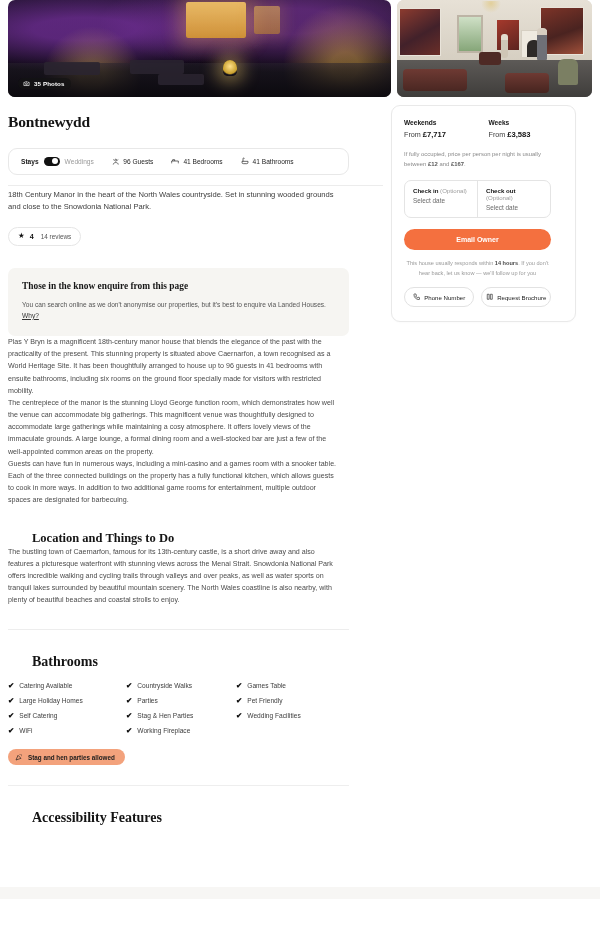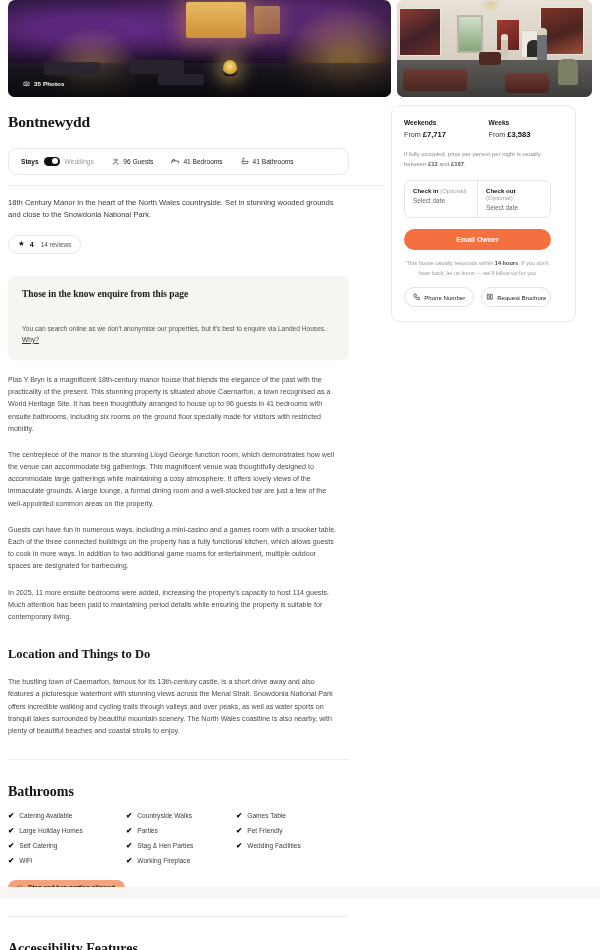--- a/index.html
+++ b/index.html
@@ -133,57 +133,57 @@
     background: #111; position: relative; flex: none;
   }
   .toggle-switch::after {
     content:''; position: absolute; right: 1.2px; top: 1.2px;
     width: 6px; height: 6px; border-radius: 50%; background: #fff;
   }
   .fact { display: flex; align-items: center; gap: 4px; font-size: 6.6px; color: #1f1f1f; font-weight: 500; }
   .fact svg { display: block; }
 
   
-  .lead { margin-top: 11px; font-size: 7.6px; line-height: 1.65; color: #3c3c3c; width: 330px; }
+  .lead { margin-top: 3px; font-size: 7.6px; line-height: 1.65; color: #3c3c3c; width: 330px; }
   .rating {
     margin-top: 13px;
     display: inline-flex; align-items: center; gap: 5px;
     padding: 4px 9px; border: 1px solid #e6e6e6; border-radius: 11px;
   }
   .rating .star { font-size: 7.5px; line-height: 1; color: #111; }
   .rating .val { font-size: 7.2px; font-weight: 700; color: #111; }
   .rating .rev { font-size: 6.4px; color: #555; margin-left: 2px; }
 
   
   .notice {
     margin-top: 22px;
     background: #f6f5f2;
     border-radius: 7px;
     padding: 13px 14px 15px 14px;
     width: 341px;
   }
   .notice h3 {
     font-family: "Liberation Serif", serif;
-    font-size: 9.4px; font-weight: 700; color: #161616; margin-bottom: 24px;
+    font-size: 9.4px; font-weight: 700; color: #161616; margin-bottom: 8px;
   }
   .notice p { font-size: 6.6px; line-height: 1.7; color: #555; }
   .notice a { color: #333; text-decoration: underline; }
 
   
-  .body-para { margin-top: 14px; font-size: 7.1px; line-height: 1.72; color: #4b4b4b; width: 330px; }
+  .body-para { font-size: 7.1px; line-height: 1.72; color: #4b4b4b; width: 330px; }
   .body-para:first-of-type { margin-top: 20px; }
 
   
   .sec-h {
     font-family: "Liberation Serif", serif;
     font-weight: 700; color: #141414;
   }
   .sec-h.lg { font-size: 12.5px; }
   .sec-h.xl { font-size: 14px; }
-  .section-gap { margin-top: 24px; }
+  .section-gap { margin-top: 24px; margin-left: 24px; }
   .rule { border: 0; border-top: 1px solid #ededed; margin: 22px 0 0 0; width: 341px; }
 
   
   .amen-grid {
     margin-top: 12px;
     display: grid;
     grid-template-columns: 118px 110px 110px;
     row-gap: 7.5px;
     width: 341px;
   }
@@ -342,21 +342,20 @@
       </div>
 
       <div class="notice">
         <h3 class="notice-h">Those in the know enquire from this page</h3>
         <p><span>You can search online as we don't anonymise our properties, but it's best to enquire via Landed Houses. </span><a href="#">Why?</a></p>
       </div>
 
       <p class="body-para">Plas Y Bryn is a magnificent 18th-century manor house that blends the elegance of the past with the practicality of the present. This stunning property is situated above Caernarfon, a town recognised as a World Heritage Site. It has been thoughtfully arranged to house up to 96 guests in 41 bedrooms with ensuite bathrooms, including six rooms on the ground floor specially made for visitors with restricted mobility.</p>
       <p class="body-para">The centrepiece of the manor is the stunning Lloyd George function room, which demonstrates how well the venue can accommodate big gatherings. This magnificent venue was thoughtfully designed to accommodate large gatherings while maintaining a cosy atmosphere. It offers lovely views of the immaculate grounds. A large lounge, a formal dining room and a well-stocked bar are just a few of the well-appointed common areas on the property.</p>
       <p class="body-para">Guests can have fun in numerous ways, including a mini-casino and a games room with a snooker table. Each of the three connected buildings on the property has a fully functional kitchen, which allows guests to cook in more ways. In addition to two additional game rooms for entertainment, multiple outdoor spaces are designated for barbecuing.</p>
-      <p class="body-para">In 2025, 11 more ensuite bedrooms were added, increasing the property's capacity to host 114 guests. Much attention has been paid to maintaining period details while ensuring the property is suitable for contemporary living.</p>
 
       <h2 class="sec-h lg section-gap">Location and Things to Do</h2>
       <p class="body-para">The bustling town of Caernarfon, famous for its 13th-century castle, is a short drive away and also features a picturesque waterfront with stunning views across the Menai Strait. Snowdonia National Park offers incredible walking and cycling trails through valleys and over peaks, as well as water sports on tranquil lakes surrounded by beautiful mountain scenery. The North Wales coastline is also nearby, with plenty of beautiful beaches and coastal strolls to enjoy.</p>
 
       <hr class="rule">
 
       <h2 class="sec-h xl section-gap">Bathrooms</h2>
       <div class="amen-grid">
         <div class="amen">
             <span class="tick">✔</span>

